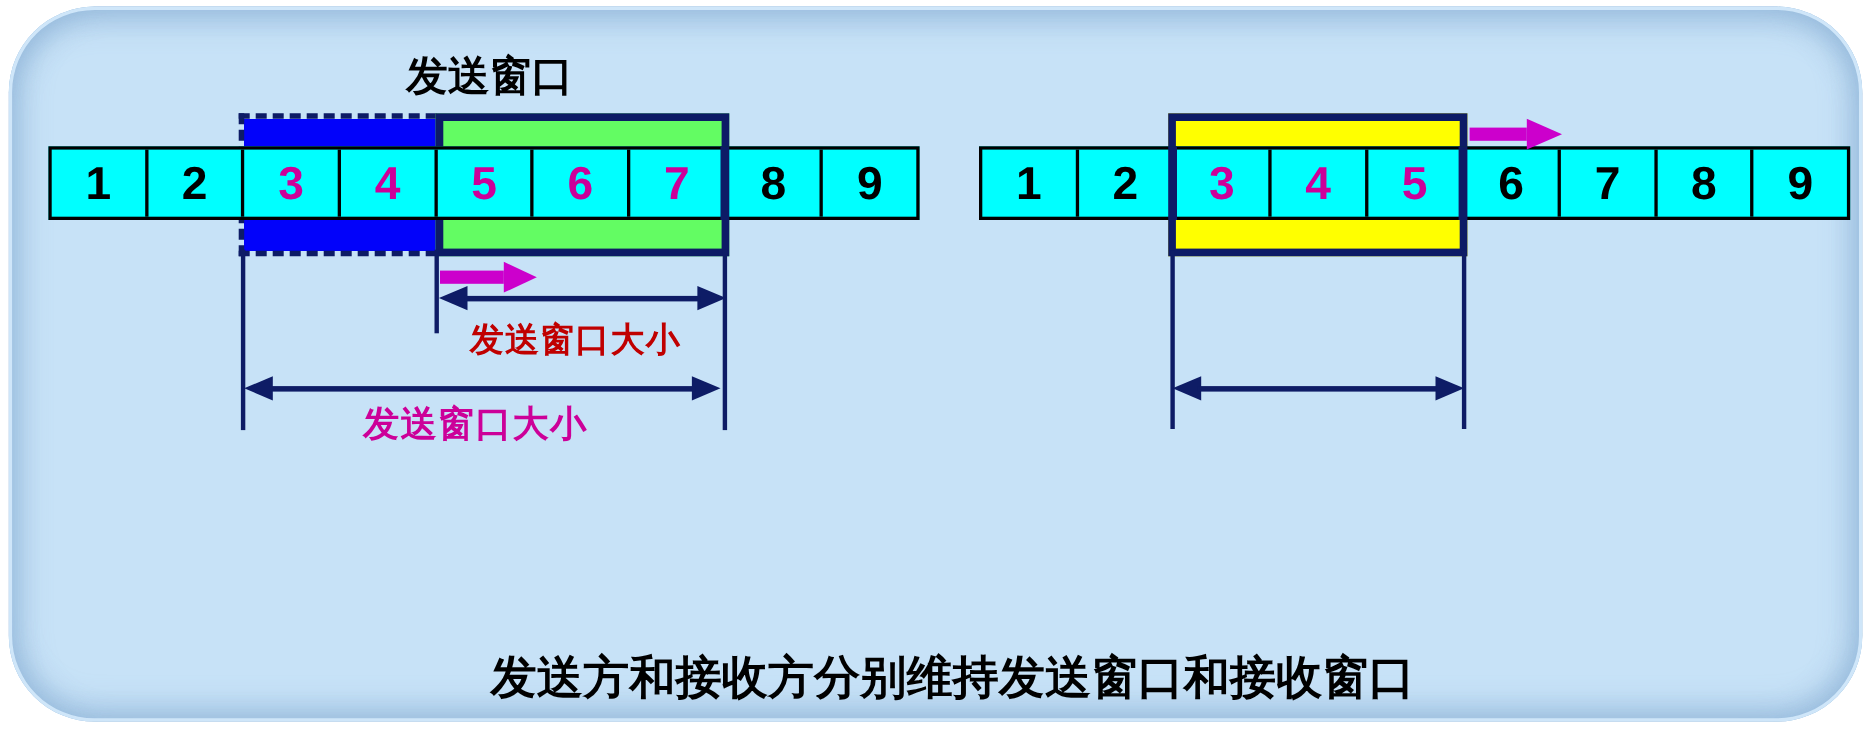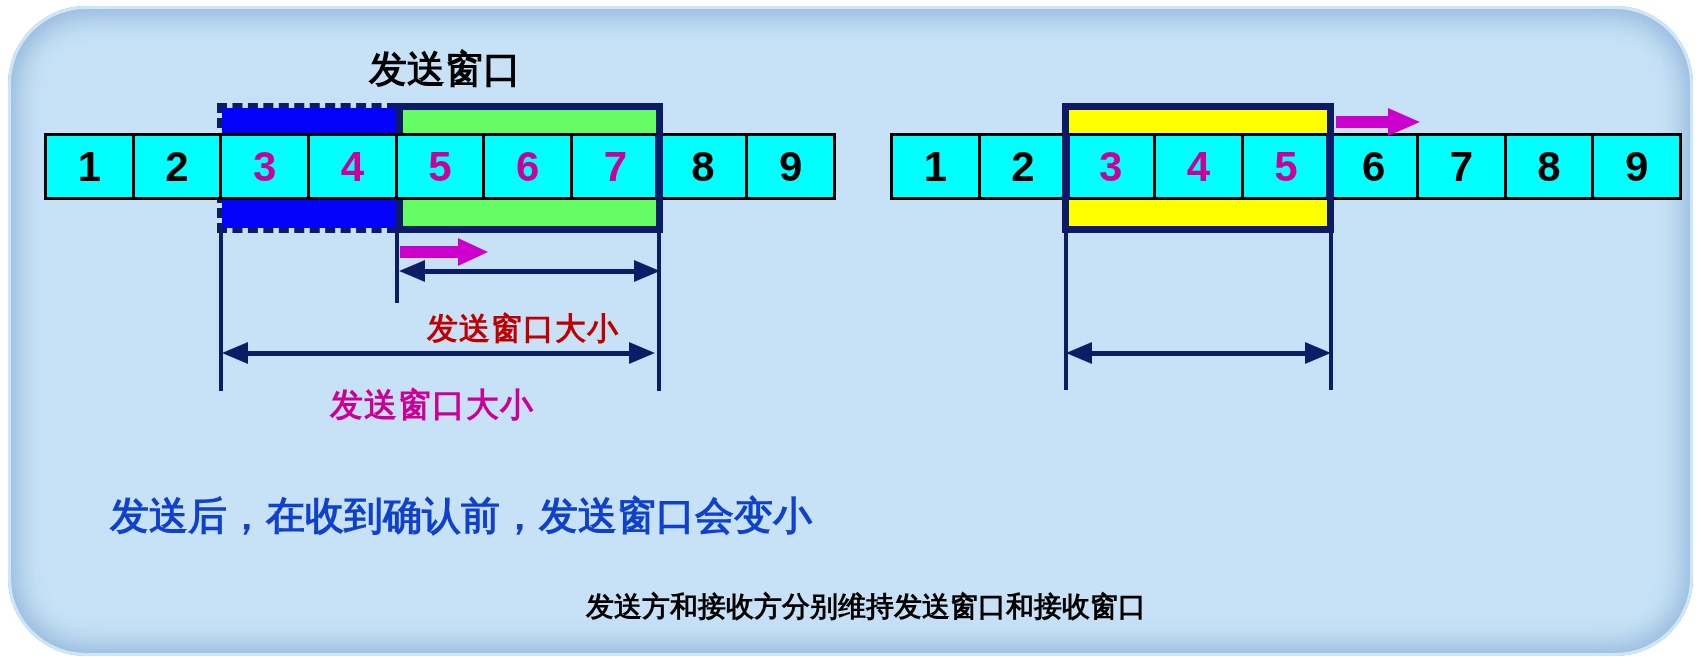--- a/index.html
+++ b/index.html
@@ -44,30 +44,30 @@
   .hline { position:absolute; height:5px; background:#0e1c66; z-index:2; }
   .tri { position:absolute; width:0; height:0; z-index:2; }
   .tri-left  { border-top:11px solid transparent; border-bottom:11px solid transparent; border-right:26px solid #0e1c66; }
   .tri-right { border-top:11px solid transparent; border-bottom:11px solid transparent; border-left:26px solid #0e1c66; }
   .mag-shaft { position:absolute; height:12px; background:#cc00cc; z-index:5; }
   .mag-head  { position:absolute; width:0; height:0; z-index:5;
                border-top:14px solid transparent; border-bottom:14px solid transparent; }
   .mag-head-l { border-left:30px solid #cc00cc; }
   .mag-head-r { border-left:32px solid #cc00cc; }
   
-  .size-label { position:absolute; font-weight:bold; white-space:nowrap; z-index:5;margin-top:20px; }
+  .size-label { position:absolute; font-weight:bold; white-space:nowrap; z-index:5; }
   .size-label.red { color:#c00000; font-size:31px; letter-spacing:1px; }
   .size-label.magenta { color:#cc0099; font-size:33px; letter-spacing:1px; }
   .note-text {
     position:absolute; left:110px; top:489px; font-size:39px; font-weight:bold;
     color:#1041cd; white-space:nowrap;
   }
   .bottom-title {
     position:absolute; left:866px; top:588px; transform:translateX(-50%);
-    font-size:28px; font-weight:bold; color:#000; white-space:nowrap;
+    font-size:42px; font-weight:bold; color:#000; white-space:nowrap;
   }
 </style>
 </head>
 <body>
 
 <div class="stage">
   <div class="bubble"></div>
 
   <div class="diagram-title" style="left:445px; top:44px;">发送窗口</div>
 
@@ -124,15 +124,14 @@
   <div class="mag-shaft" style="left:1336px; top:116px; width:52px;"></div>
   <div class="mag-head mag-head-r" style="left:1388px; top:108px;"></div>
 
   <div class="vtick" style="left:1064px; top:228px; height:162px;"></div>
   <div class="vtick" style="left:1329px; top:228px; height:162px;"></div>
 
   <div class="tri tri-left" style="left:1066px; top:342px;"></div>
   <div class="tri tri-right" style="left:1305px; top:342px;"></div>
   <div class="hline" style="left:1089px; top:351px; width:217px;"></div>
 
-  <div class="note-text">发送后，在收到确认前，发送窗口会变小</div>
   <div class="bottom-title">发送方和接收方分别维持发送窗口和接收窗口</div>
 </div>
 
 </body></html>

